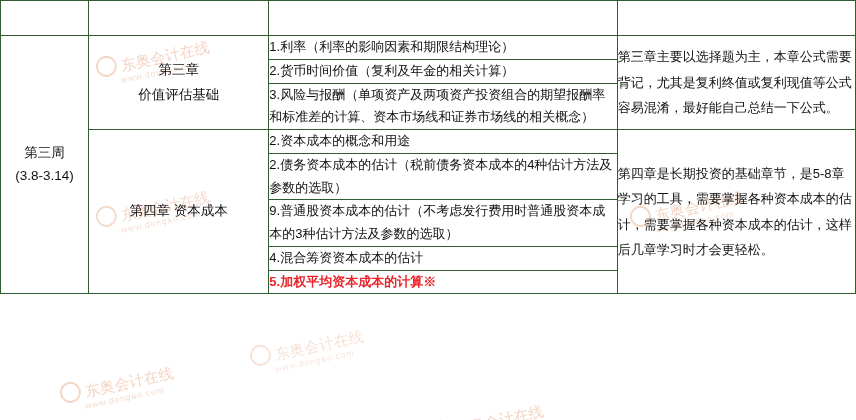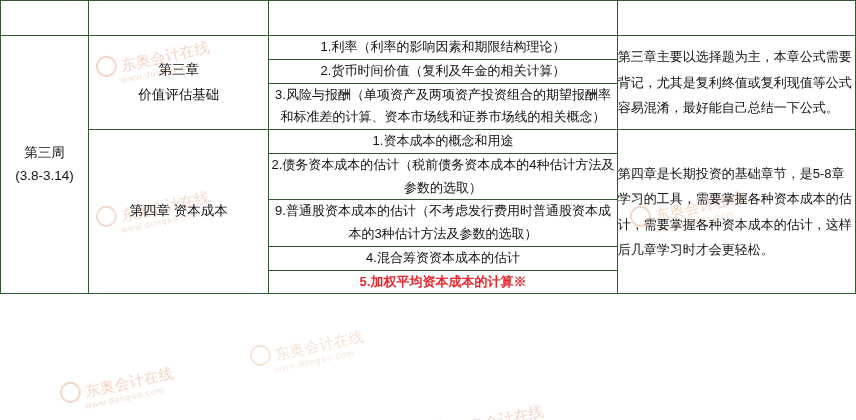--- a/index.html
+++ b/index.html
@@ -56,21 +56,21 @@
     text-align: center;
     font-size: 13.5px;
     color: #111111;
     line-height: 1.8;
   }
   td.point-cell {
     font-size: 13px;
     color: #111111;
     line-height: 1.75;
     padding: 7px 9px 7px 9px;
-    text-align: center;
+    text-align: left;
   }
   td.point-cell.highlight {
     color: #e8262c;
     font-weight: bold;
   }
   td.notes-cell {
     font-size: 13px;
     color: #111111;
     line-height: 1.95;
     padding: 8px 10px;
@@ -161,21 +161,21 @@
         <td class="point-cell">2.货币时间价值（复利及年金的相关计算）</td>
       </tr>
       <tr>
         <td class="point-cell">3.风险与报酬（单项资产及两项资产投资组合的期望报酬率和标准差的计算、资本市场线和证券市场线的相关概念）</td>
       </tr>
 
       <tr>
         <td class="chapter-cell" rowspan="5">
           <span class="nowrap-line">第四章 资本成本</span>
         </td>
-        <td class="point-cell">1.资本成本的概念和用途</td>
+        <td class="point-cell">2.资本成本的概念和用途</td>
         <td class="notes-cell" rowspan="5">第四章是长期投资的基础章节，是5-8章学习的工具，需要掌握各种资本成本的估计，需要掌握各种资本成本的估计，这样后几章学习时才会更轻松。</td>
       </tr>
       <tr>
         <td class="point-cell">2.债务资本成本的估计（税前债务资本成本的4种估计方法及参数的选取）</td>
       </tr>
       <tr>
         <td class="point-cell">9.普通股资本成本的估计（不考虑发行费用时普通股资本成本的3种估计方法及参数的选取）</td>
       </tr>
       <tr>
         <td class="point-cell">4.混合筹资资本成本的估计</td>

